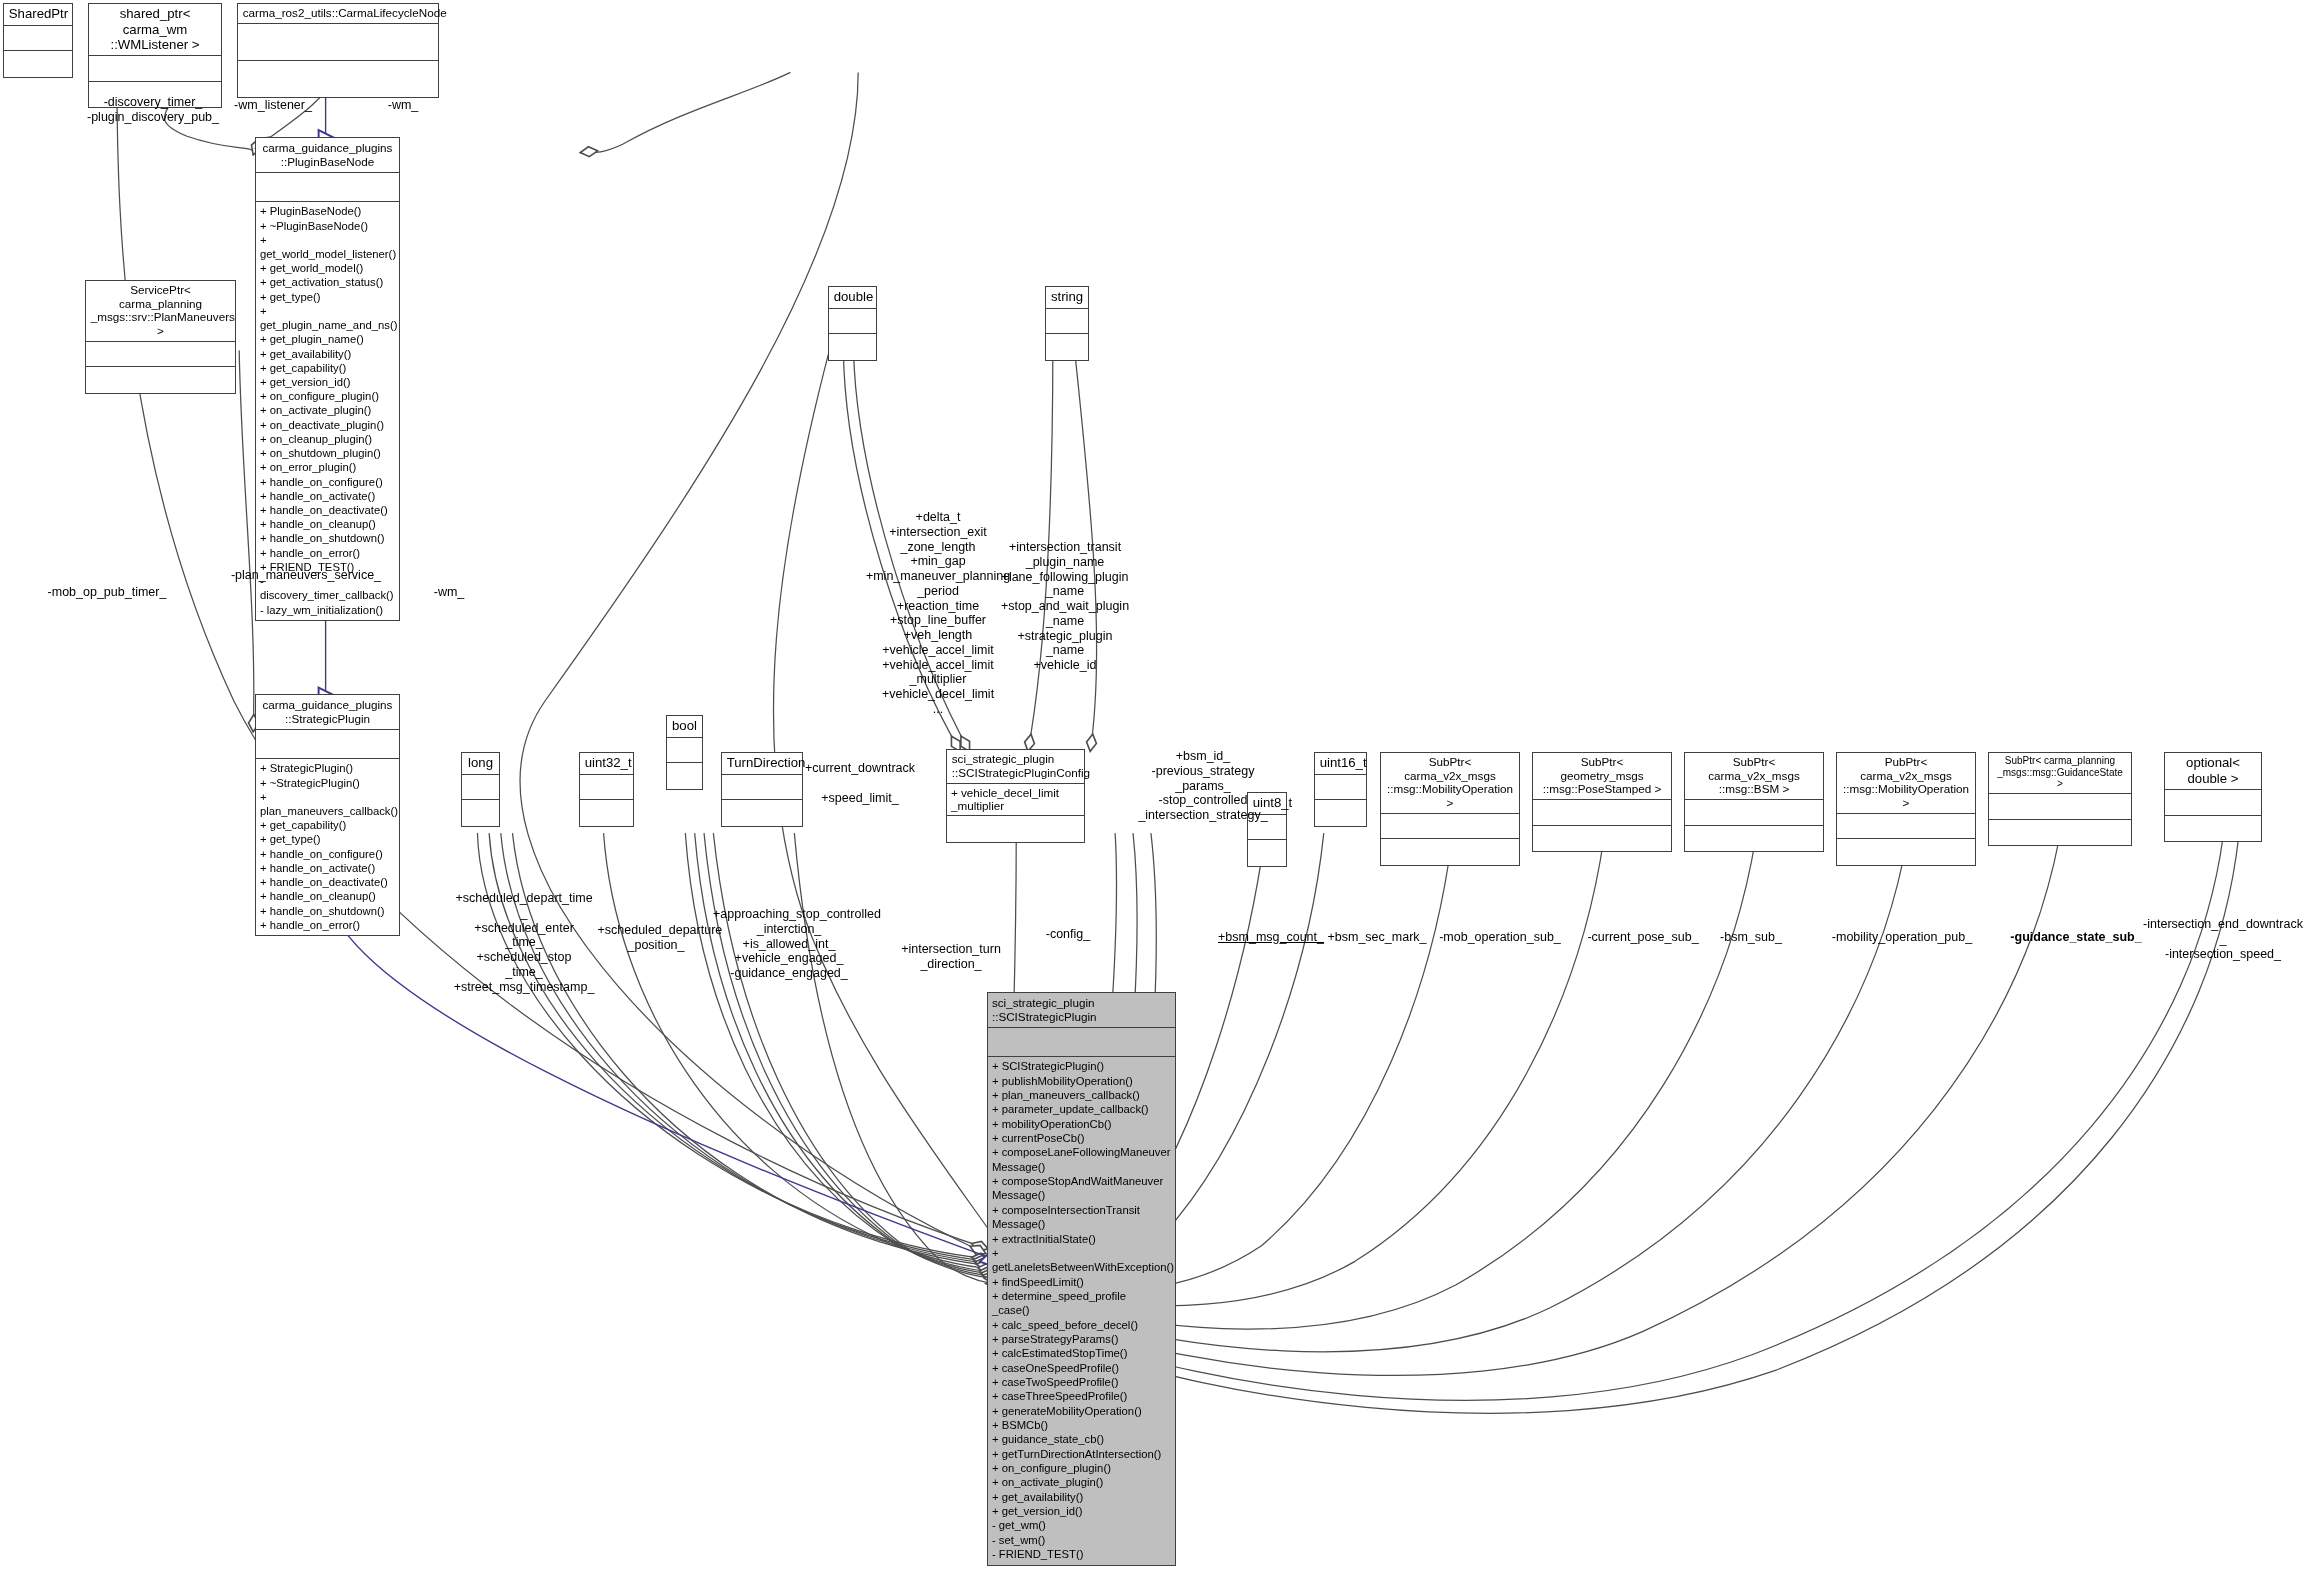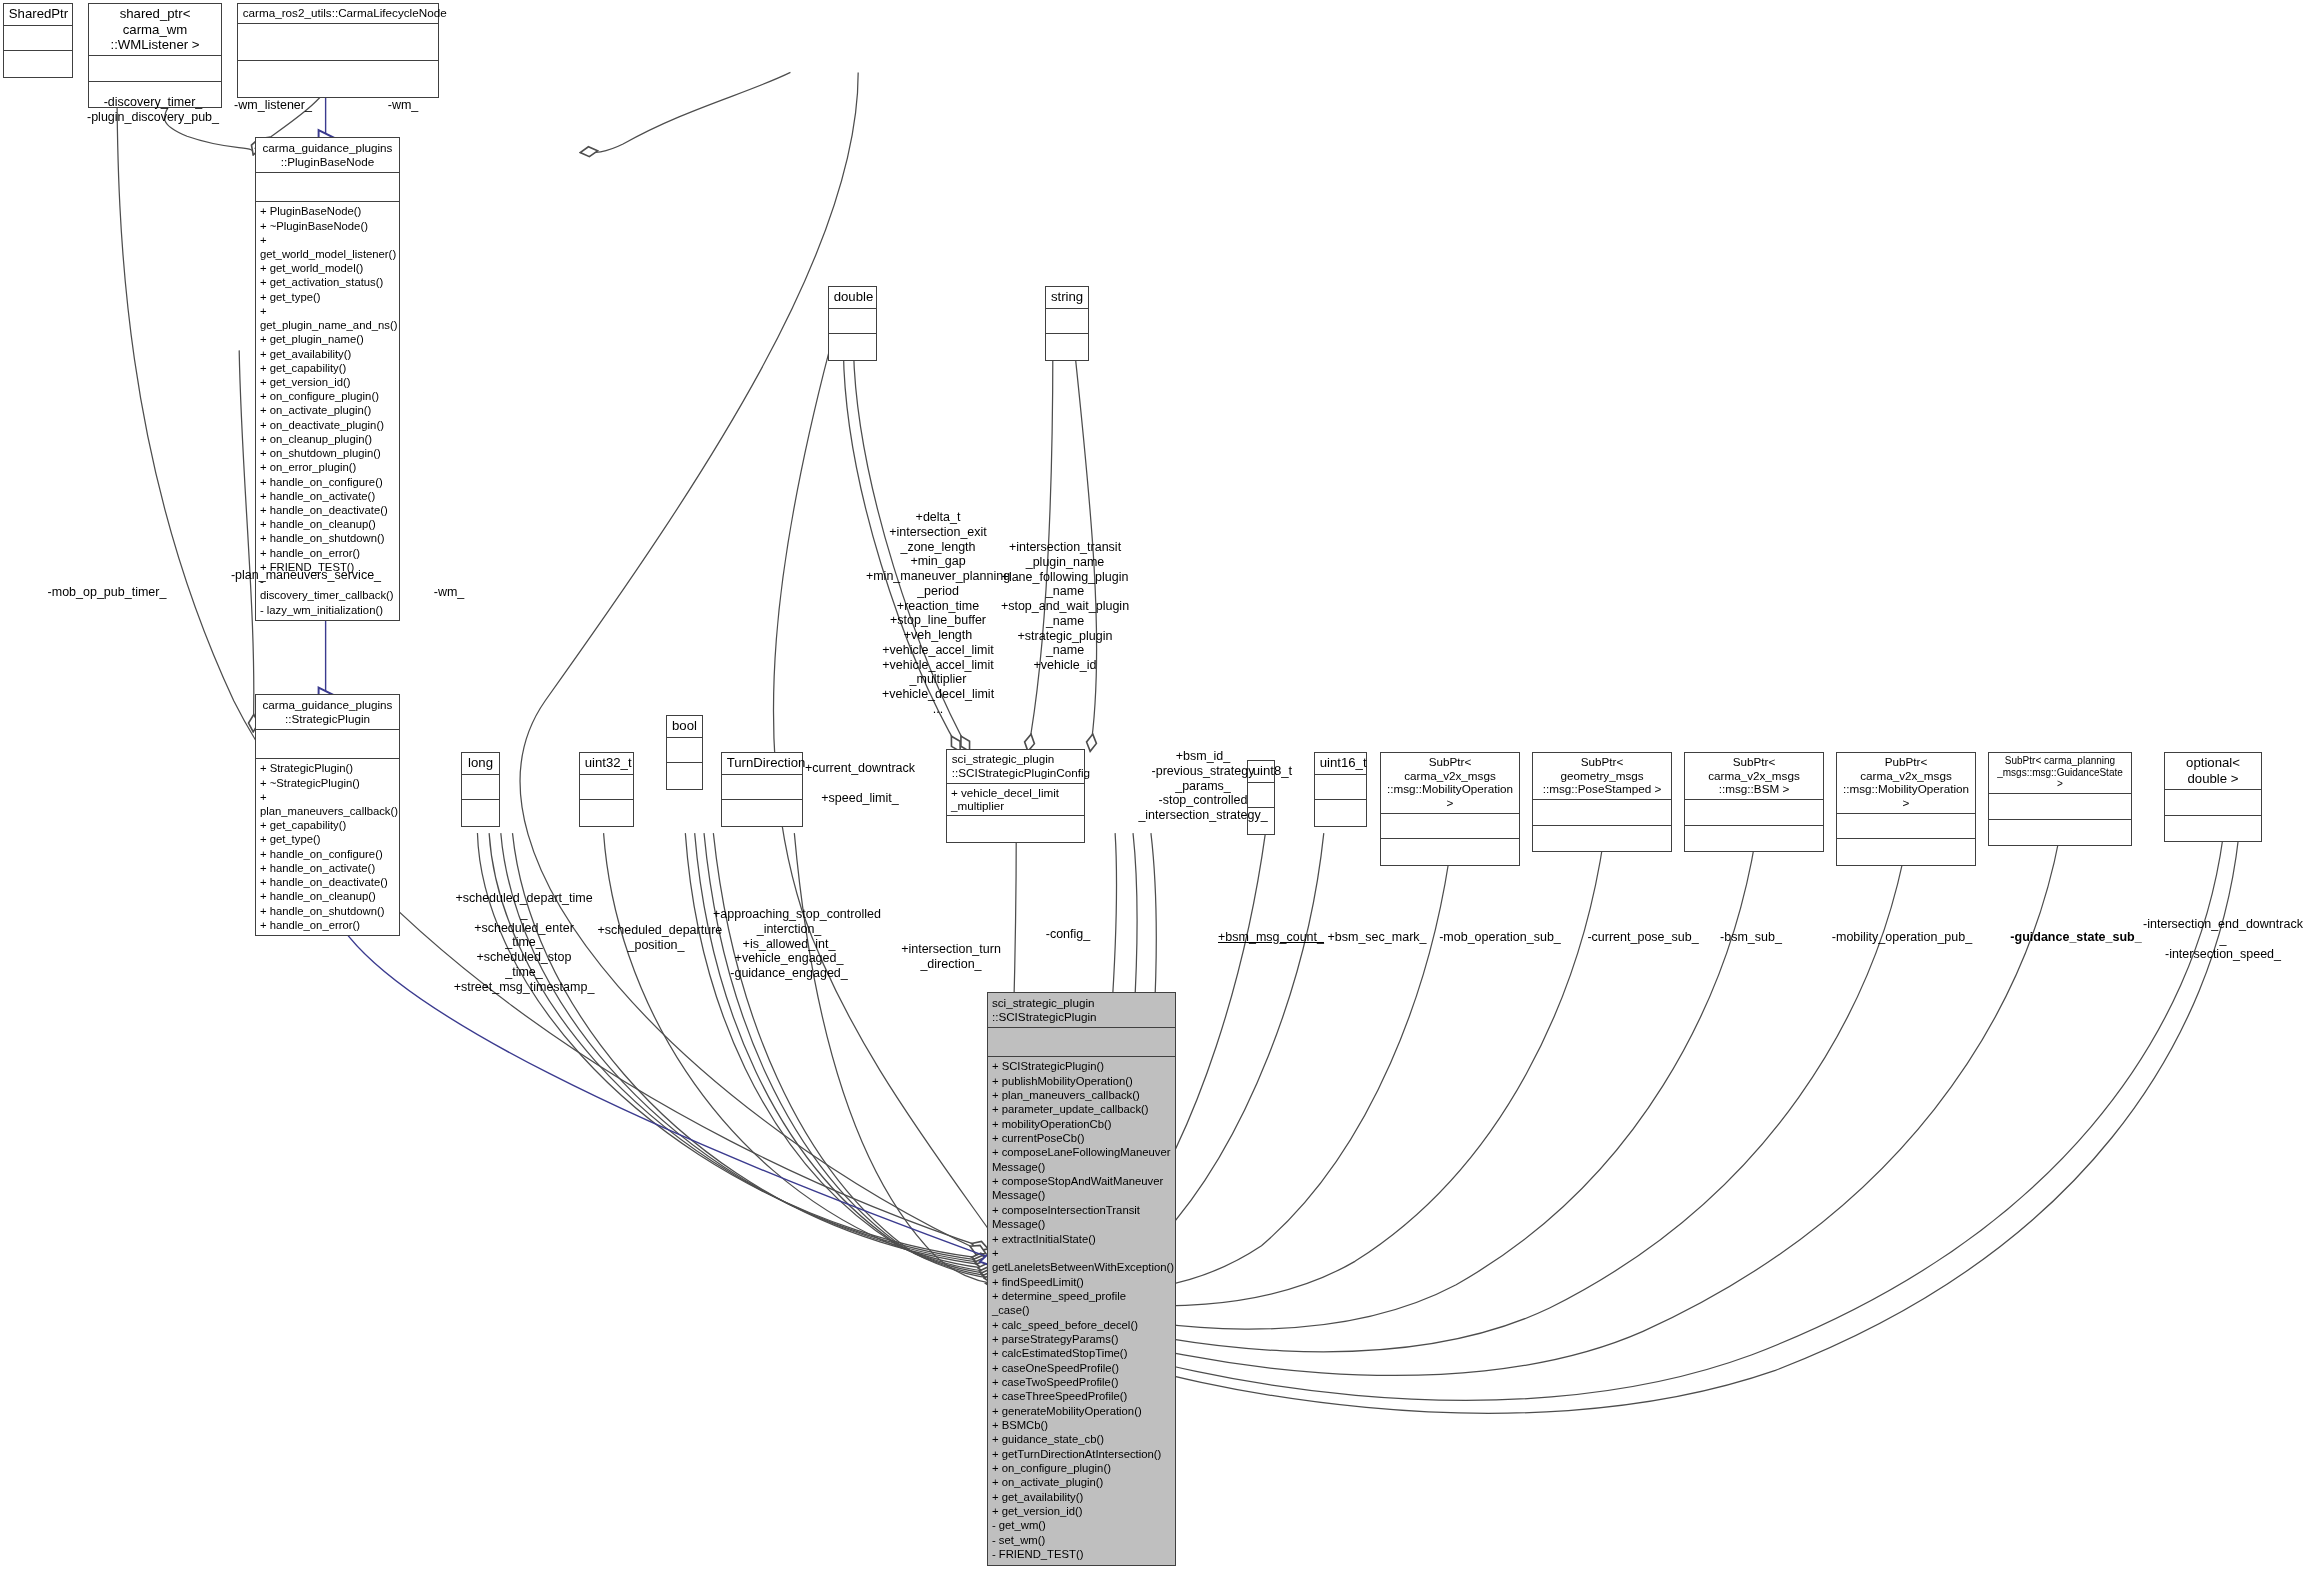--- a/index.html
+++ b/index.html
@@ -160,20 +160,26 @@
     <div class="ops"></div>
   </div>
 
   <div class="node small" style="left:237px;top:3.1px;width:202px;">
     <div class="title" style="font-size:11.7px;">carma_ros2_utils::CarmaLifecycleNode</div>
     <div class="attrs" style="min-height:31px;"></div>
     <div class="ops" style="min-height:31px;"></div>
   </div>
 
 
+  <div class="node small" style="left:85px;top:280px;width:151px;">
+    <div class="title" style="font-size:11.7px;">ServicePtr&lt; carma_planning
+_msgs::srv::PlanManeuvers &gt;</div>
+    <div class="attrs"></div>
+    <div class="ops"></div>
+  </div>
 
   <div class="node" style="left:255px;top:137px;width:145px;">
     <div class="title" style="font-size:11.7px;">carma_guidance_plugins
 ::PluginBaseNode</div>
     <div class="attrs" style="min-height:23.4px;"></div>
     <div class="ops" style="font-size:11.3px;line-height:1.26;">
         <div>+ PluginBaseNode()</div>
         <div>+ ~PluginBaseNode()</div>
         <div>+ get_world_model_listener()</div>
         <div>+ get_world_model()</div>
@@ -254,21 +260,21 @@
   </div>
 
   <div class="node small" style="left:946px;top:749px;width:139px;">
     <div class="title" style="text-align:left;font-size:11.7px;">sci_strategic_plugin
 ::SCIStrategicPluginConfig</div>
     <div class="attrs" style="font-size:11.7px;">+ vehicle_decel_limit
 _multiplier</div>
     <div class="ops"></div>
   </div>
 
-  <div class="node small" style="left:1247px;top:760px;width:28px;">
+  <div class="node small" style="left:1247px;top:792px;width:40px;">
     <div class="title">uint8_t</div>
     <div class="attrs"></div>
     <div class="ops"></div>
   </div>
   <div class="node small" style="left:1314px;top:752px;width:53px;">
     <div class="title">uint16_t</div>
     <div class="attrs"></div>
     <div class="ops"></div>
   </div>
   <div class="node small" style="left:1380px;top:752px;width:140px;">

